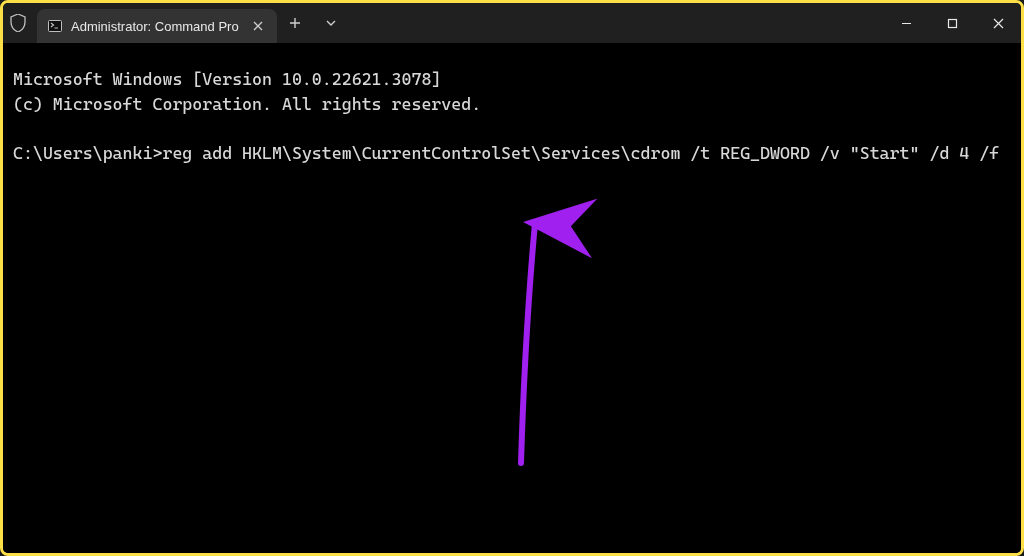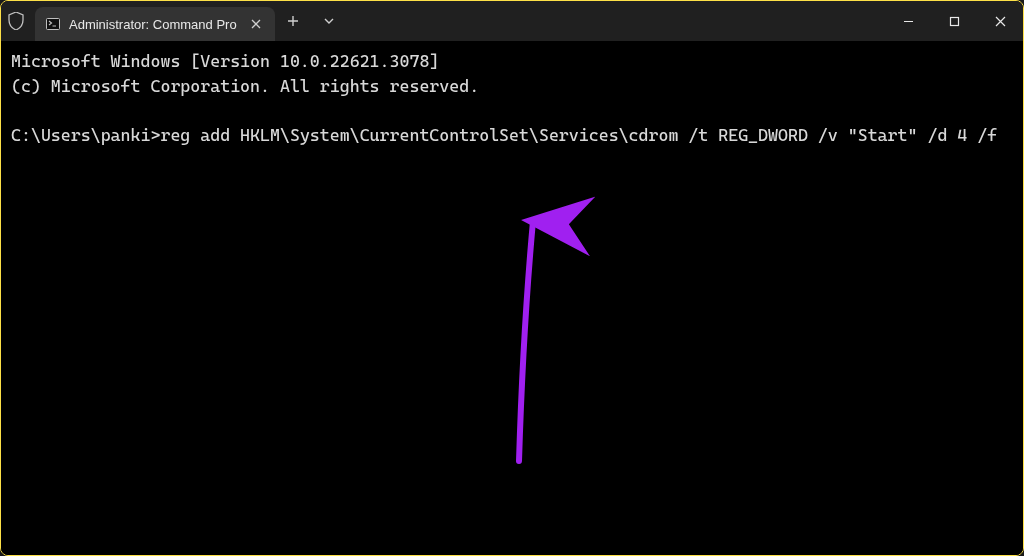--- a/index.html
+++ b/index.html
@@ -1,20 +1,20 @@
 <!DOCTYPE html>
 <html><head>
 <meta charset="utf-8">
 <style>
   * { box-sizing: border-box; margin: 0; padding: 0; }
   html, body { width: 1024px; height: 556px; overflow: hidden; font-family: "Segoe UI", sans-serif; background: #1a1a1a; }
   .window {
     width: 1024px; height: 556px;
     background: #000;
-    border: 1px solid #fde047;
+    border: 3px solid #fde047;
     border-radius: 8px;
     overflow: hidden;
     position: relative;
     display: flex; flex-direction: column;
   }
   .titlebar {
     height: 40px;
     background: #202020;
     display: flex; align-items: stretch;
     color: #cfcfcf;
@@ -42,21 +42,21 @@
   .win-controls { display:flex; }
   .win-btn { width:46px; height:40px; display:flex; align-items:center; justify-content:center; color:#e8e8e8; }
 
   .terminal {
     flex:1;
     background:#000;
     color:#d8d8d8;
     font-family: Consolas, "Cascadia Mono", monospace;
     font-size: 17px;
     line-height: 1.45;
-    padding: 8px 10px;
+    padding: 24px 10px;
     white-space: pre-wrap;
     word-break: break-all;
     position: relative;
   }
   .prompt-line { color:#d8d8d8; }
   .arrow-annot {
     position:absolute;
     left: 450px; top: 145px;
     pointer-events:none;
   }

